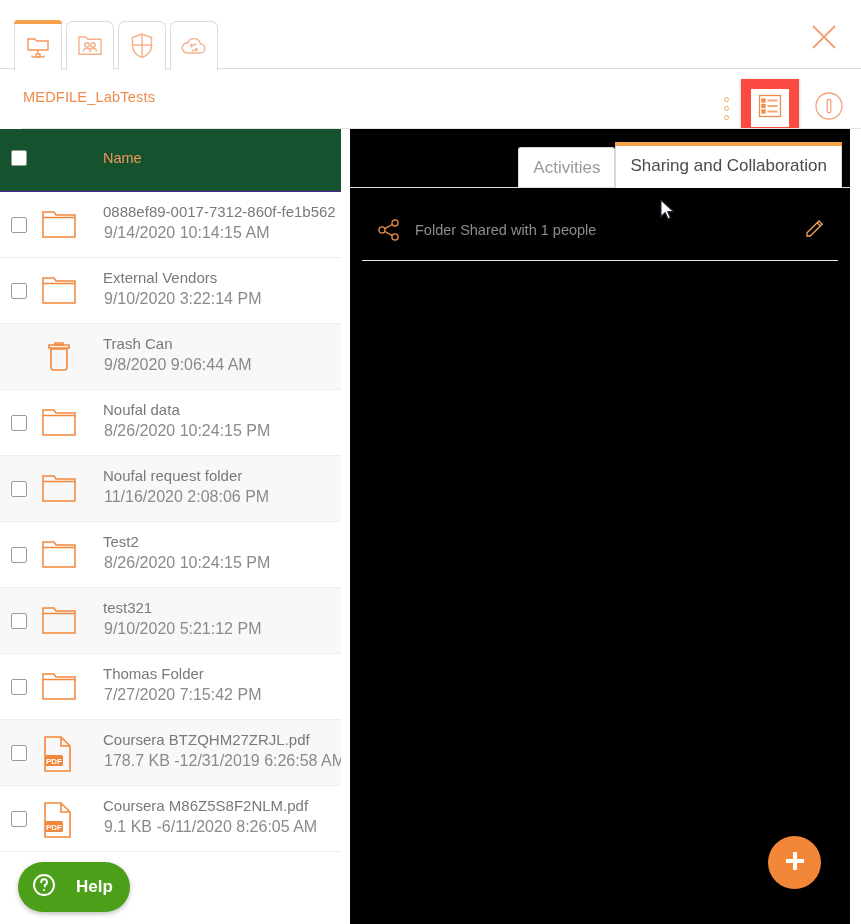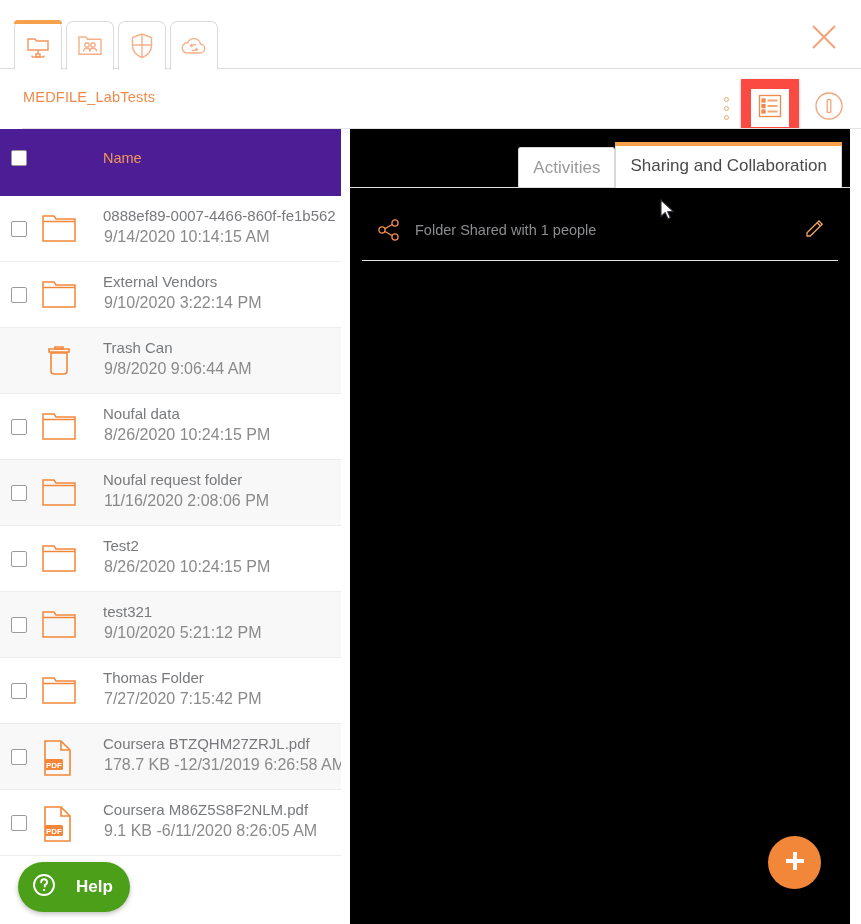--- a/index.html
+++ b/index.html
@@ -81,21 +81,21 @@
 
   
   .vdivider{position:absolute;left:360px;top:129px;width:1px;height:795px;background:#e0e0e0;}
 
   
   .filelist{
     position:absolute;left:0;top:129px;width:341px;height:795px;
     overflow:hidden;background:#fff;
   }
   .listhead{
-    height:62px;background:#4c1d95;position:relative;border-bottom:5px solid #4c1d95;
+    height:62px;background:#14532d;position:relative;border-bottom:1px solid #4c1d95;
   }
   .listhead .ck{position:absolute;left:11px;top:21px;}
   .listhead .lbl{position:absolute;left:103px;top:21px;font-size:14.5px;color:#f3965c;}
   .cbx{
     width:16px;height:16px;border:1px solid #9b9b9b;border-radius:2px;background:#fff;
     box-sizing:border-box;display:block;
   }
   .row{
     position:relative;height:65px;border-bottom:1px solid #ededed;background:#fff;
   }
@@ -262,21 +262,21 @@
 
     <div id="rows-host">
         <div class="row">
           <div class="ck">
             <span class="cbx"></span>
           </div>
           <div class="ico"><svg width="38" height="34" viewBox="0 0 38 34" fill="none" stroke="#f2873a" stroke-width="1.5">
               <path d="M3 5h11l2 3h19v22H3z"></path>
               <path d="M3 10.5h32"></path>
             </svg></div>
-          <div class="nm">0888ef89-0007-4466-860f-fe1b562</div>
+          <div class="nm">0888ef89-0017-7312-860f-fe1b562</div>
           <div class="sub">9/14/2020 10:14:15 AM</div>
         </div>
         <div class="row">
           <div class="ck">
             <span class="cbx"></span>
           </div>
           <div class="ico"><svg width="38" height="34" viewBox="0 0 38 34" fill="none" stroke="#f2873a" stroke-width="1.5">
               <path d="M3 5h11l2 3h19v22H3z"></path>
               <path d="M3 10.5h32"></path>
             </svg></div>

